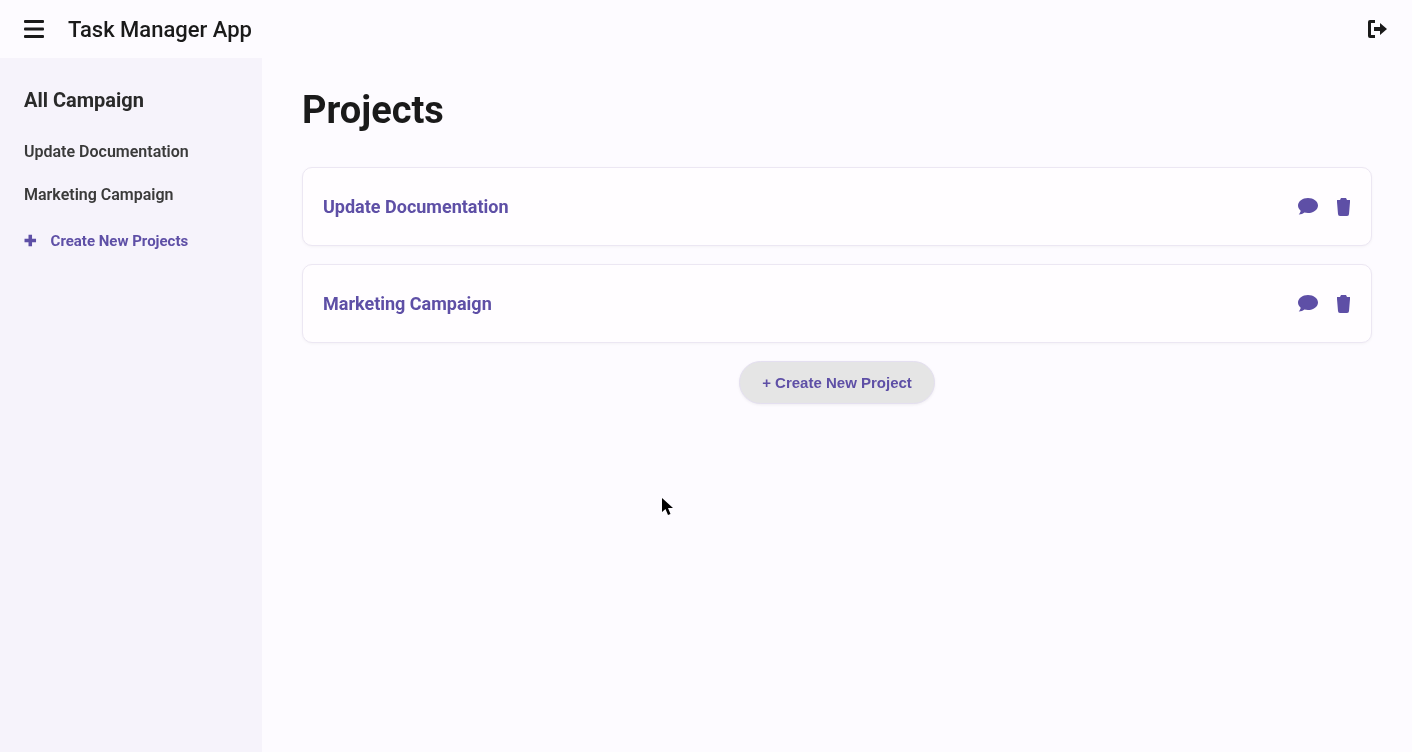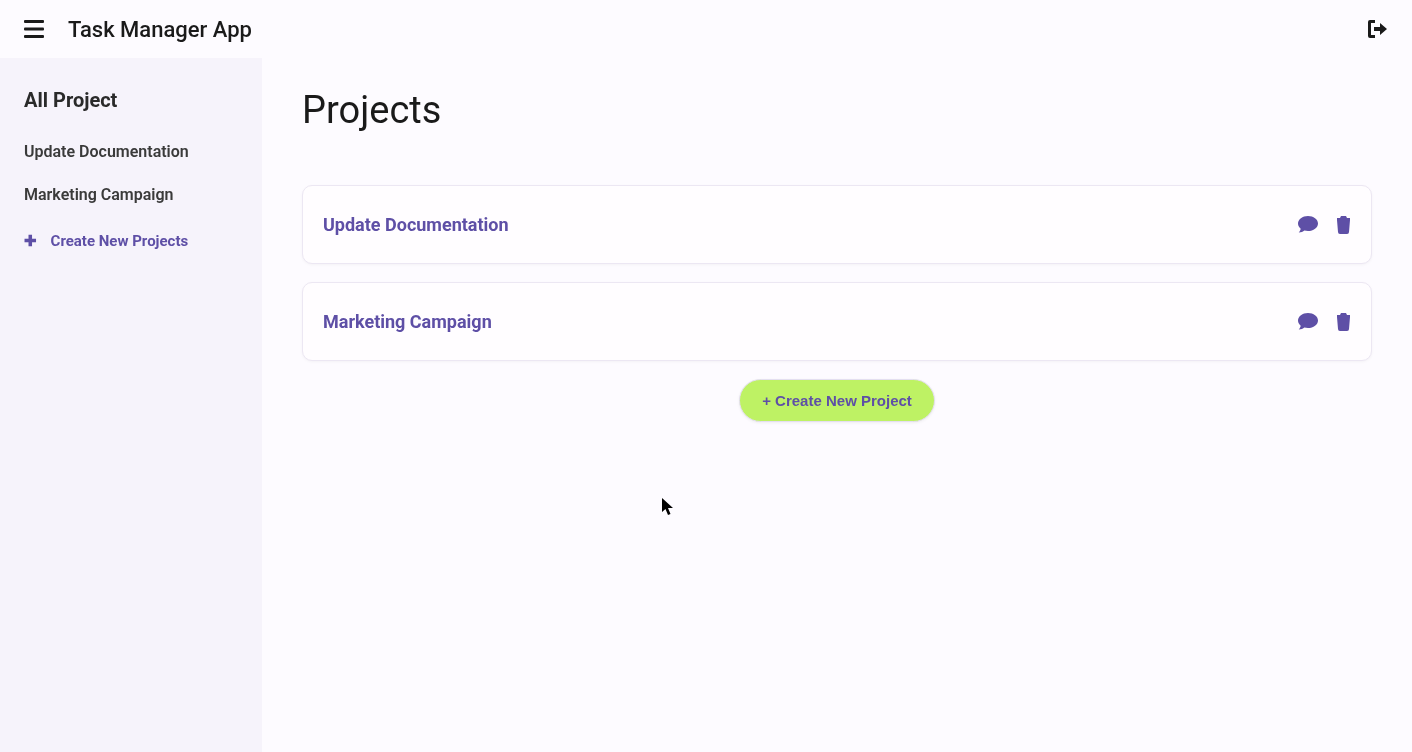--- a/index.html
+++ b/index.html
@@ -76,23 +76,23 @@
       font-weight: 900;
       line-height: 1;
     }
     .main {
       flex: 1;
       padding: 30px 40px 0 40px;
       background: #fdfbff;
     }
     .main-title {
       font-size: 38px;
-      font-weight: 400;
+      font-weight: 700;
       color: #1a1a1a;
-      margin-bottom: 53px;
+      margin-bottom: 35px;
     }
     .cards {
       display: flex;
       flex-direction: column;
       gap: 18px;
     }
     .card {
       background: #fffdff;
       border: 1px solid #ece7f3;
       border-radius: 10px;
@@ -119,21 +119,21 @@
       display: flex;
       align-items: center;
     }
     .create-btn-wrap {
       display: flex;
       justify-content: center;
       margin-top: 18px;
     }
     .create-btn {
       border: 1px solid #e4dff0;
-      background: #bef264;
+      background: #e5e5e5;
       color: #5e4fa6;
       font-weight: 700;
       font-size: 15px;
       padding: 12px 22px;
       border-radius: 26px;
       cursor: pointer;
       box-shadow: 0 1px 3px rgba(0,0,0,0.06);
     }
     .cursor {
       position: absolute;
@@ -159,21 +159,21 @@
   <span class="logout-icon">
     <svg width="20" height="18" viewBox="0 0 20 18" fill="currentColor">
       <path d="M7 0 h-5 a2 2 0 0 0 -2 2 v14 a2 2 0 0 0 2 2 h5 v-3 h-4 v-12 h4 z"></path>
       <path d="M12 3 l7 6 l-7 6 v-4 h-6 v-4 h6 z"></path>
     </svg>
   </span>
 </div>
 
 <div class="layout">
   <aside class="sidebar">
-    <div class="sidebar-title">All Project</div>
+    <div class="sidebar-title">All Campaign</div>
     <div class="sidebar-item">Update Documentation</div>
     <div class="sidebar-item">Marketing Campaign</div>
     <div class="sidebar-create">
       <span class="plus-sm">✚</span>
       <span>Create New Projects</span>
     </div>
   </aside>
 
   <main class="main">
     <h1 class="main-title">Projects</h1>

